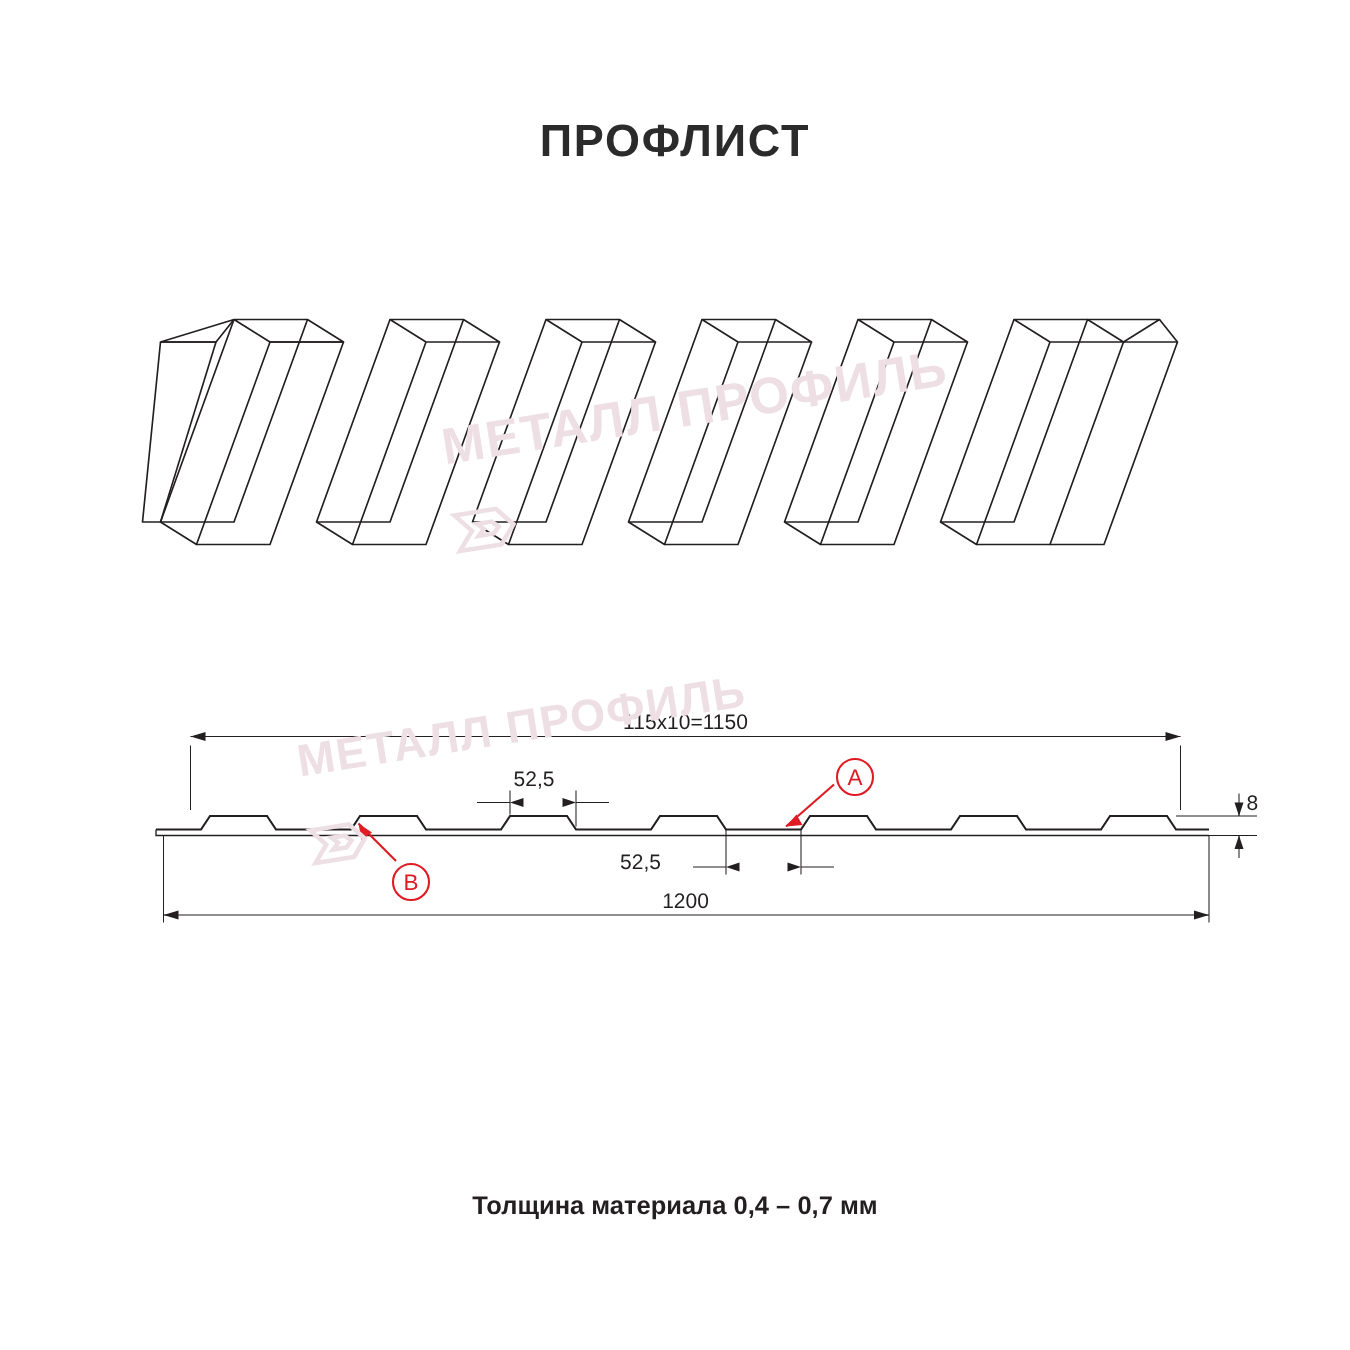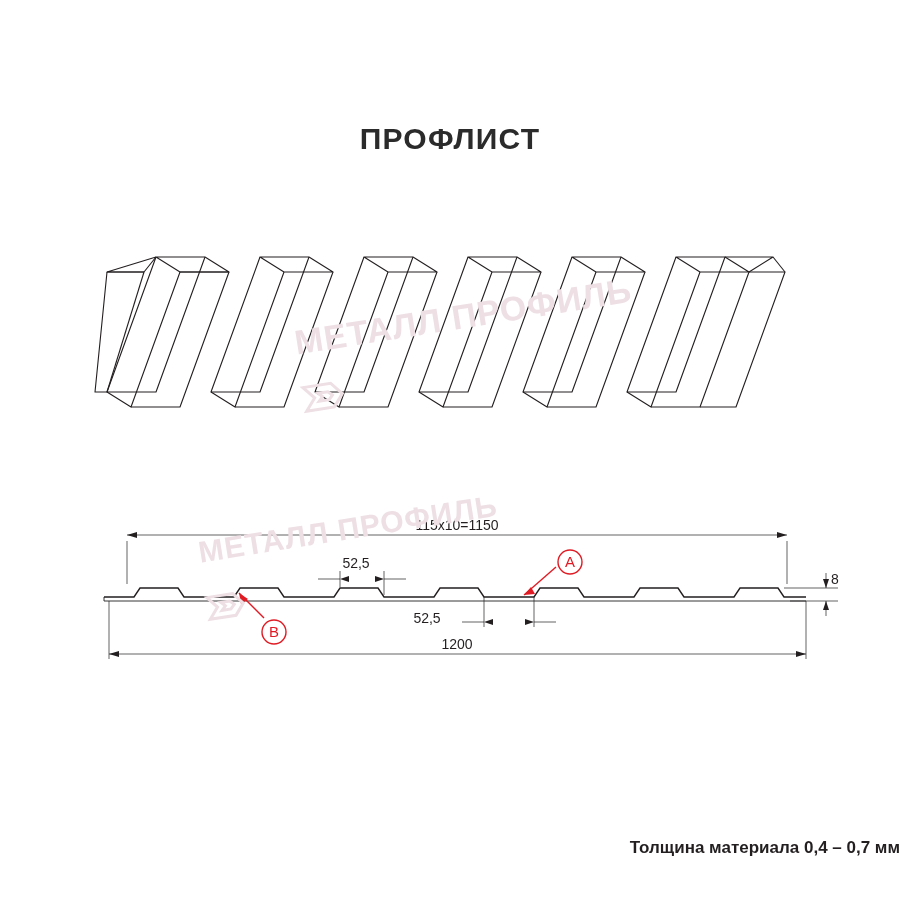--- a/index.html
+++ b/index.html
@@ -11,21 +11,20 @@
     height: 900px;
     background: #ffffff;
     font-family: "Liberation Sans", sans-serif;
     color: #231f20;
     position: relative;
     overflow: hidden;
   }
   .page {
     position: absolute;
     inset: 0;
-    margin-top: 44px;
   }
   .title {
     position: absolute;
     top: 78px;
     left: 0;
     width: 900px;
     text-align: center;
     font-size: 30px;
     font-weight: bold;
     letter-spacing: 1.2px;
@@ -38,21 +37,21 @@
     width: 900px;
     text-align: center;
     font-size: 15px;
     color: #2b2b2b;
   }
   .footer {
     position: absolute;
     top: 794px;
     left: 0;
     width: 900px;
-    text-align: right;
+    text-align: center;
     font-size: 17px;
     font-weight: bold;
     color: #231f20;
   }
   svg {
     position: absolute;
     top: 0;
     left: 0;
   }
   .wm {

